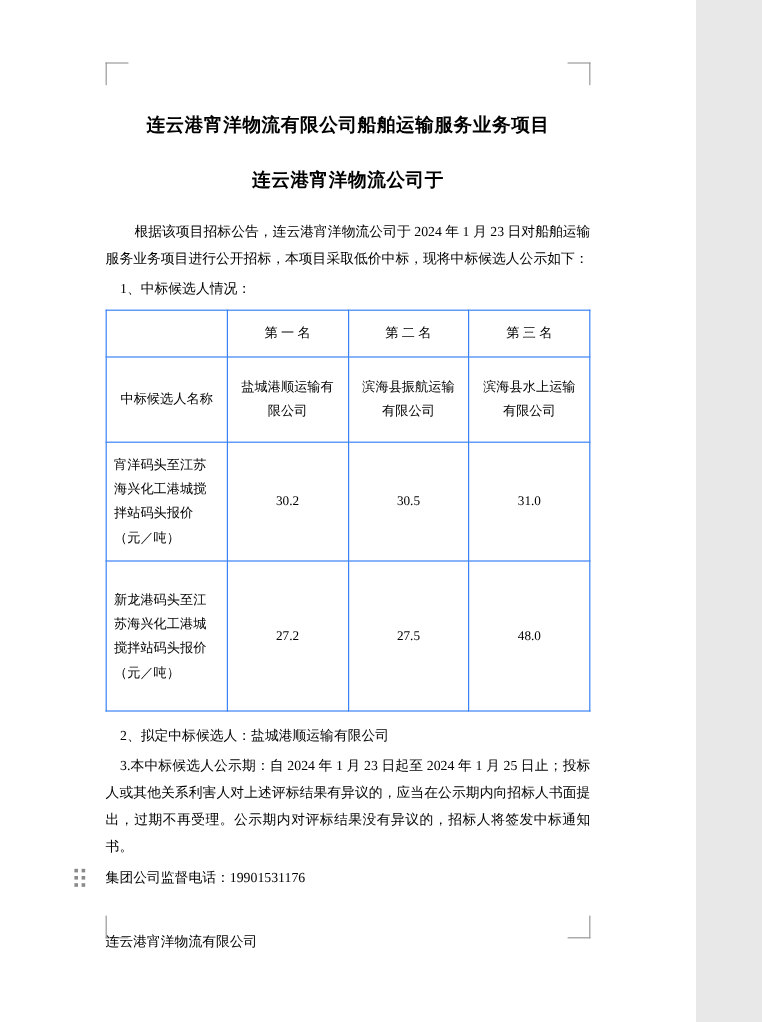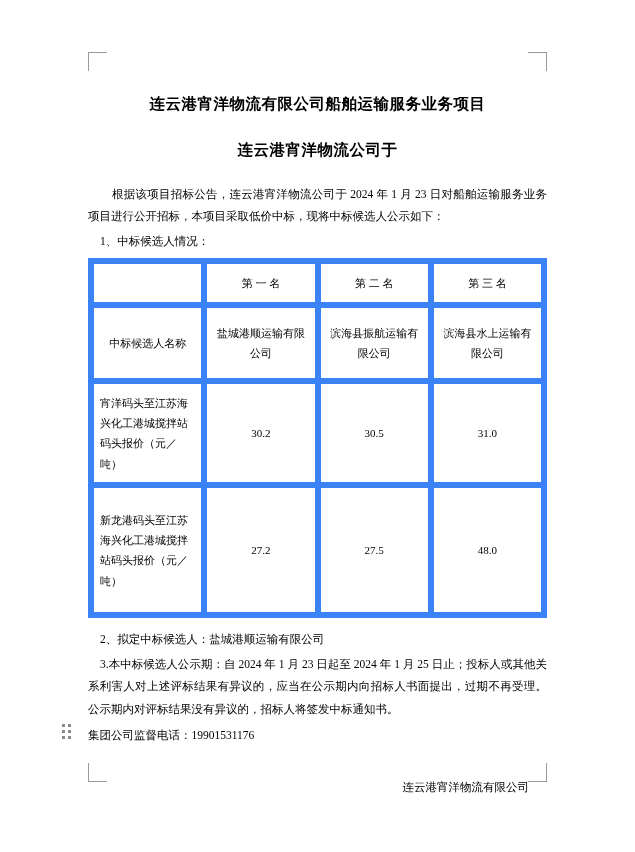--- a/index.html
+++ b/index.html
@@ -7,21 +7,21 @@
     padding: 0;
     background: #e8e8e8;
   }
   body {
     width: 635px;
     height: 852px;
     font-family: "Liberation Serif", "DejaVu Serif", serif;
   }
   .page {
     position: relative;
-    width: 635px;
+    width: 580px;
     height: 852px;
     background: #ffffff;
     box-sizing: border-box;
     overflow: hidden;
   }
   
   .crop {
     position: absolute;
     width: 18px;
     height: 18px;
@@ -69,21 +69,21 @@
     text-indent: 12px;
     margin-top: 2px;
   }
   table.bid {
     width: 100%;
     border-collapse: collapse;
     margin-top: 6px;
     table-layout: fixed;
   }
   table.bid td {
-    border: 6px solid #3b82f6;
+    border: 1px solid #3b82f6;
     font-size: 11px;
     color: #000;
     text-align: center;
     vertical-align: middle;
     padding: 6px 6px;
     line-height: 1.85;
   }
   table.bid td.rowhead {
     text-align: left;
     padding-left: 6px;
@@ -112,21 +112,20 @@
     margin-top: 2px;
   }
   .contact {
     font-size: 11.5px;
     line-height: 1.95;
     color: #000;
     margin-top: 16px;
   }
   .signature {
     margin-top: 30px;
-    text-align: right;
     font-size: 11.5px;
     line-height: 1.95;
     color: #000;
     padding-right: 18px;
   }
   .dots {
     position: absolute;
     left: 62px;
     bottom: 112px;
     width: 10px;

